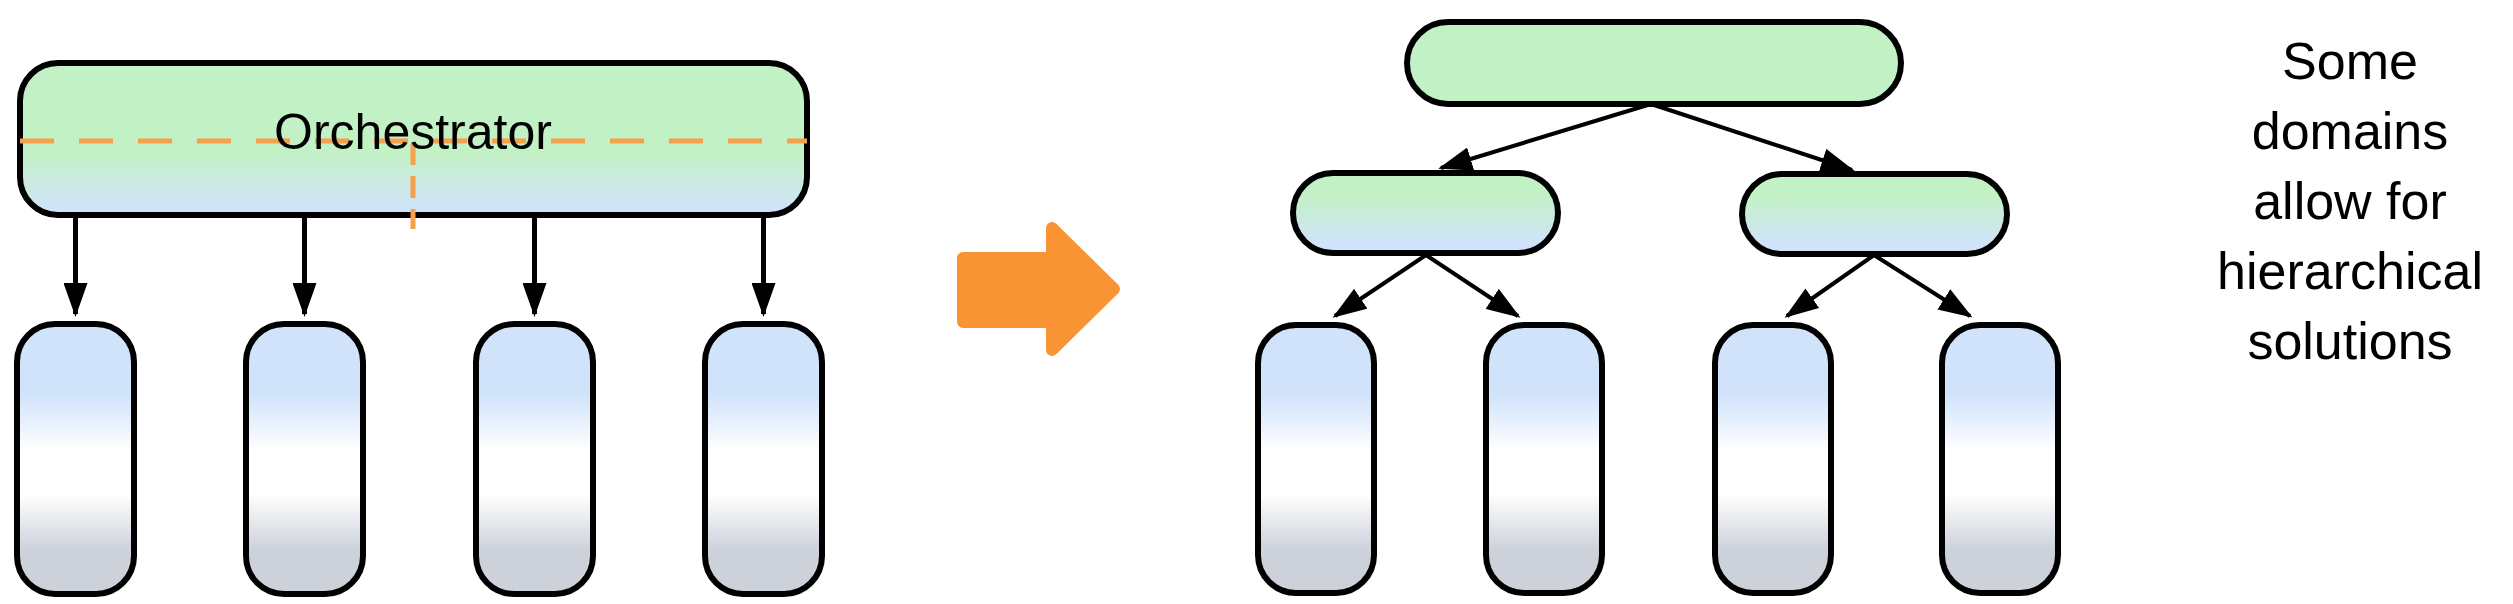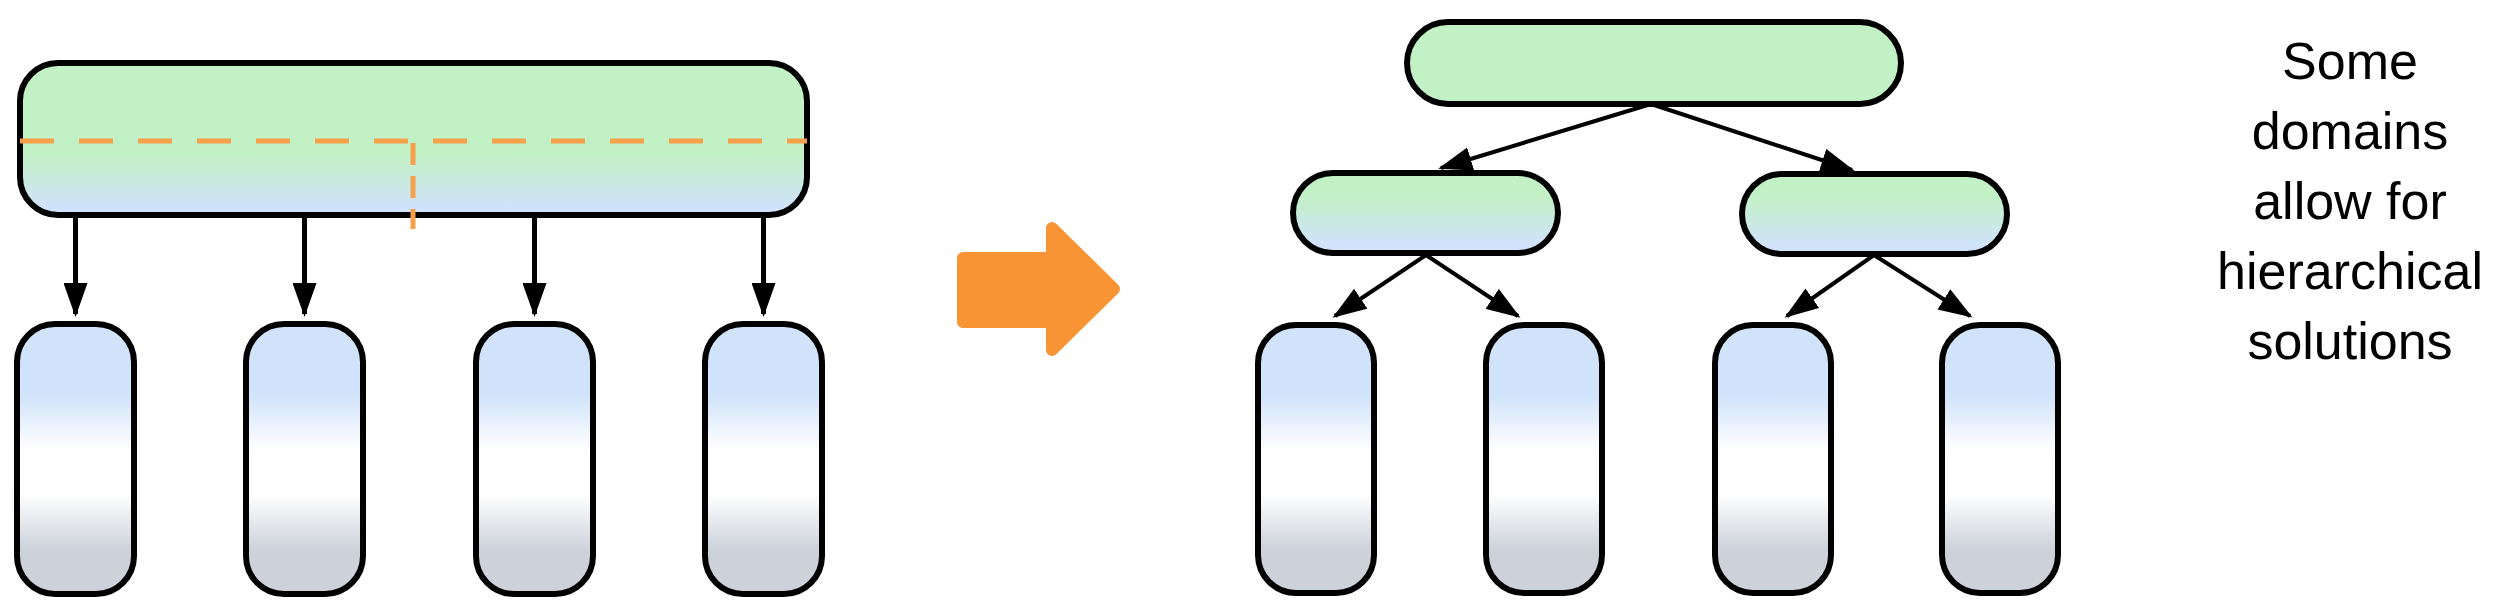--- a/index.html
+++ b/index.html
@@ -103,20 +103,21 @@
     </g>
 
     <g fill="url(#gWork)" stroke="var(--stroke)" stroke-width="6">
       <rect x="1258" y="325" width="116" height="268" rx="38" ry="38"></rect>
       <rect x="1486" y="325" width="116" height="268" rx="38" ry="38"></rect>
       <rect x="1715" y="325" width="116" height="268" rx="38" ry="38"></rect>
       <rect x="1942" y="325" width="116" height="268" rx="38" ry="38"></rect>
     </g>
   </svg>
 
+  <div id="orchestrator-label" class="overlay-text">Orchestrator</div>
 
   <div id="side-note" class="overlay-text">Some
 domains
 allow for
 hierarchical
 solutions</div>
 
 </div>
 
 </body></html>

